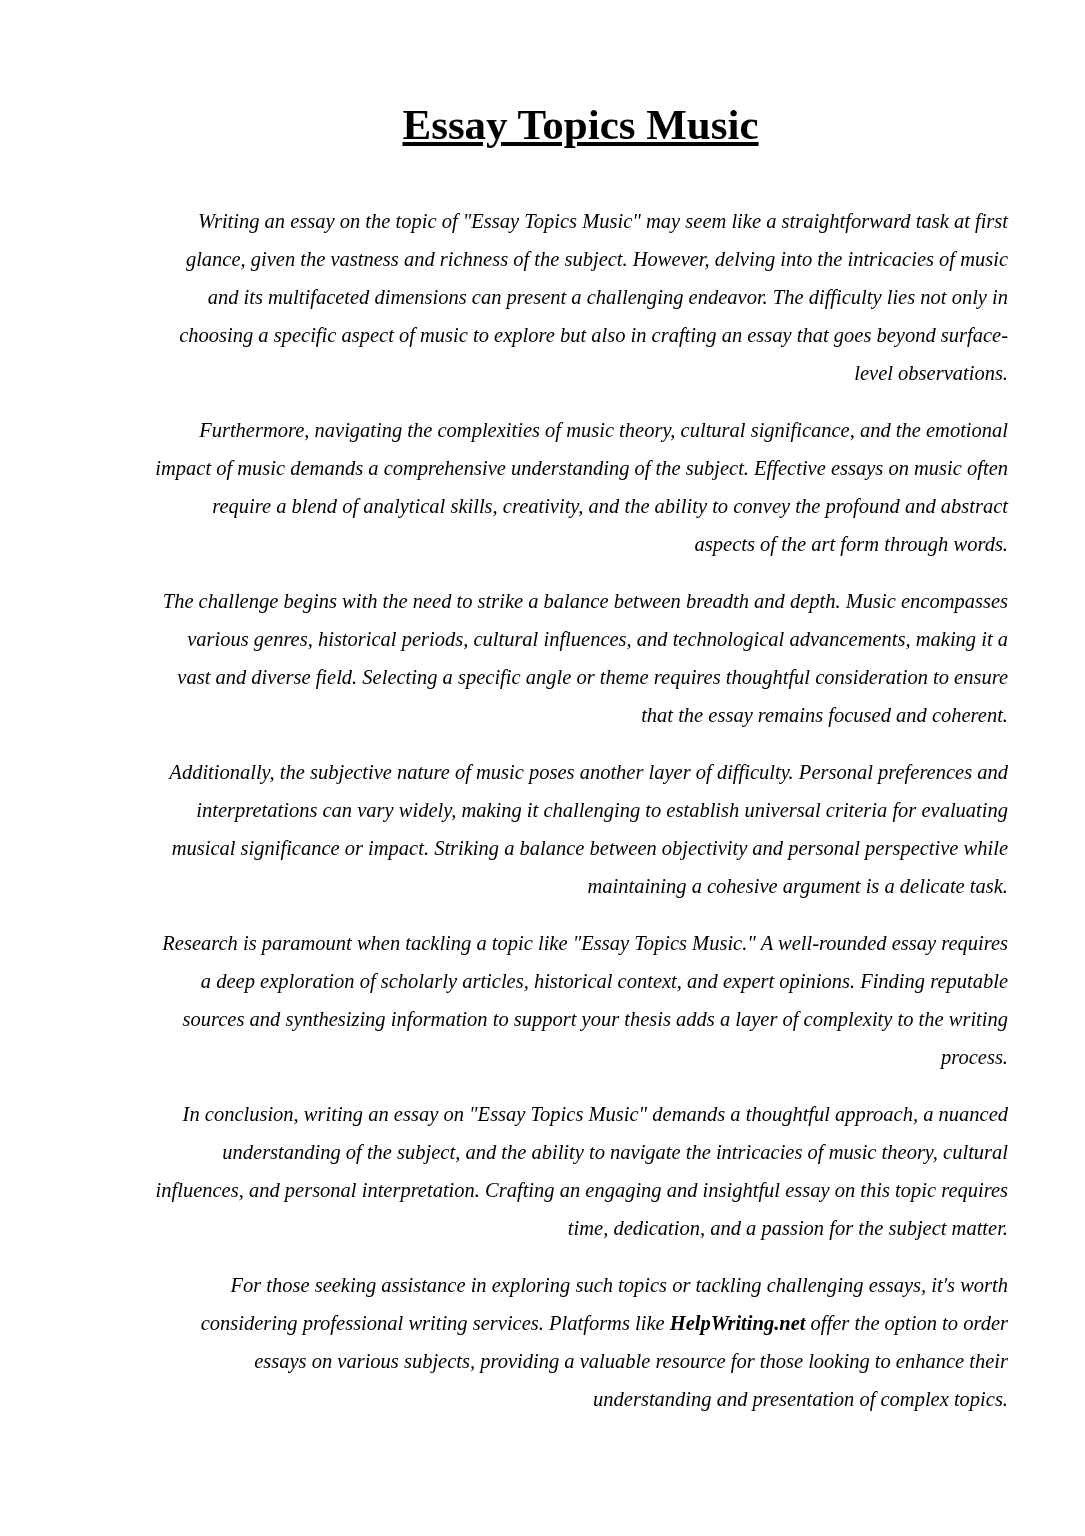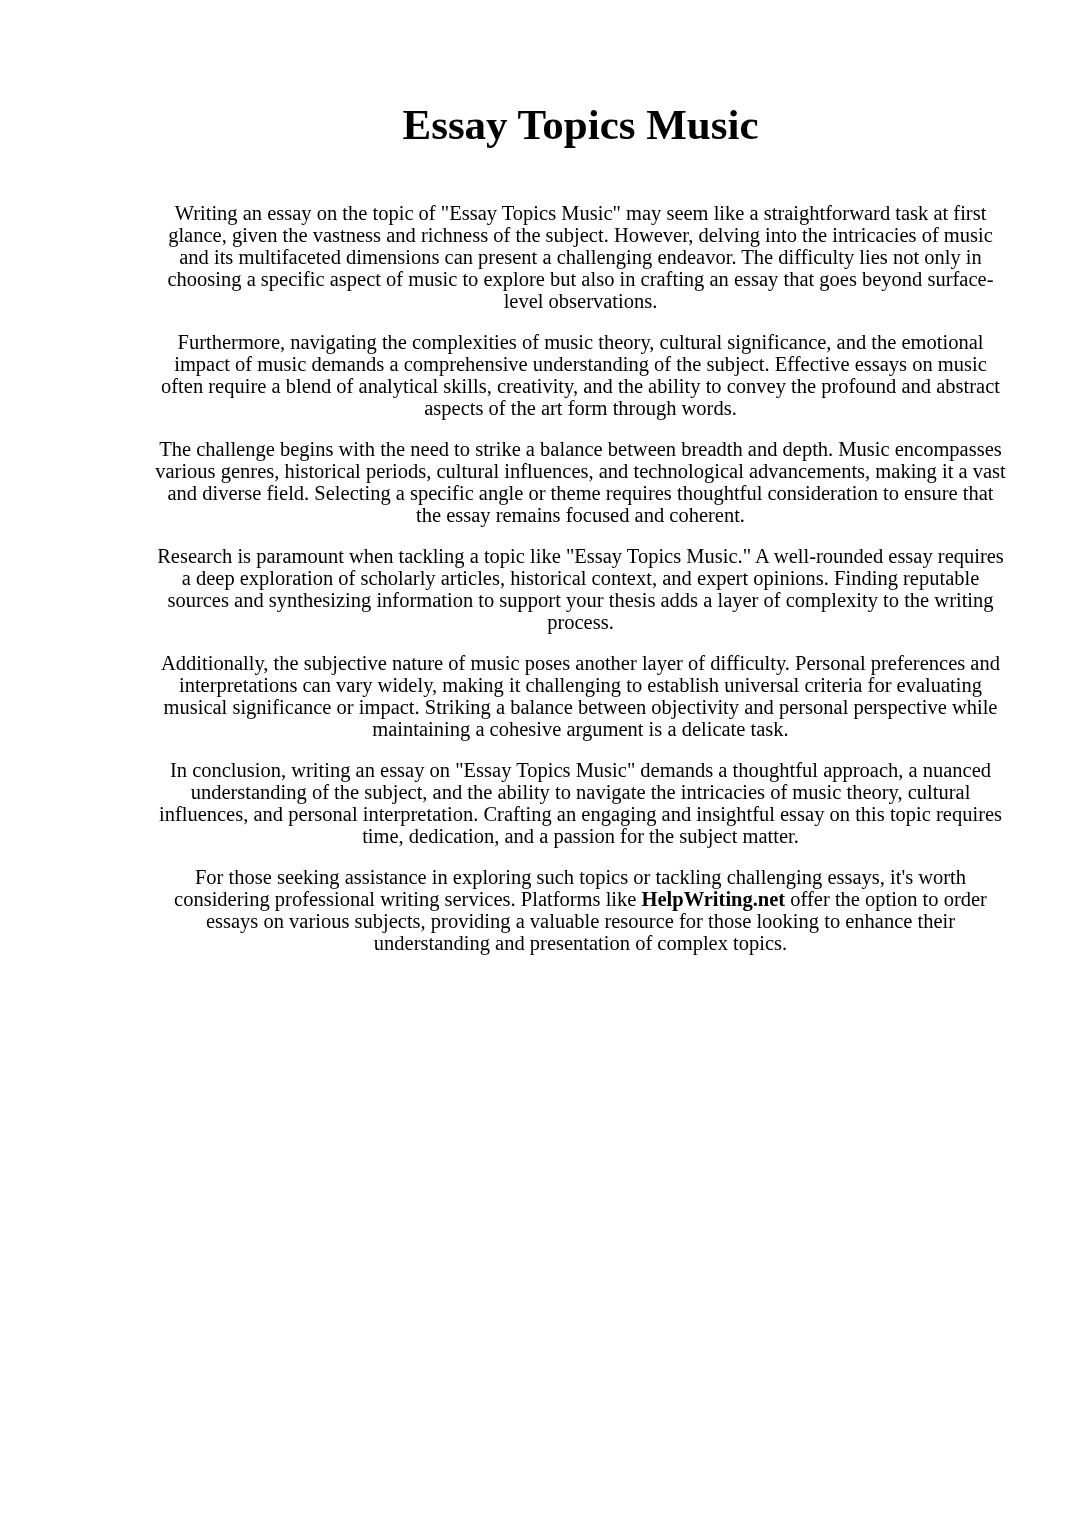--- a/index.html
+++ b/index.html
@@ -15,43 +15,45 @@
     width: 1085px;
     height: 1536px;
     padding: 100px 77px 0 153px;
   }
   .doc-title {
     font-size: 43px;
     font-weight: bold;
     text-align: center;
     line-height: 1.15;
     margin-bottom: 53px;
+    text-decoration: underline;
   }
   .doc-body p {
     font-size: 20.5px;
-    line-height: 22px;
+    line-height: 38px;
     margin-bottom: 19px;
-    text-align: center;
+    text-align: right;
+    font-style: italic;
   }
   .bold { font-weight: bold; }
 </style>
 </head>
 <body>
 
 <div class="page">
   <h1 class="doc-title">Essay Topics Music</h1>
 
   <div class="doc-body">
     <p>Writing an essay on the topic of "Essay Topics Music" may seem like a straightforward task at first glance, given the vastness and richness of the subject. However, delving into the intricacies of music and its multifaceted dimensions can present a challenging endeavor. The difficulty lies not only in choosing a specific aspect of music to explore but also in crafting an essay that goes beyond surface-level observations.</p>
 
     <p>Furthermore, navigating the complexities of music theory, cultural significance, and the emotional impact of music demands a comprehensive understanding of the subject. Effective essays on music often require a blend of analytical skills, creativity, and the ability to convey the profound and abstract aspects of the art form through words.</p>
 
     <p>The challenge begins with the need to strike a balance between breadth and depth. Music encompasses various genres, historical periods, cultural influences, and technological advancements, making it a vast and diverse field. Selecting a specific angle or theme requires thoughtful consideration to ensure that the essay remains focused and coherent.</p>
 
+    <p>Additionally, the subjective nature of music poses another layer of difficulty. Personal preferences and interpretations can vary widely, making it challenging to establish universal criteria for evaluating musical significance or impact. Striking a balance between objectivity and personal perspective while maintaining a cohesive argument is a delicate task.</p>
+
     <p>Research is paramount when tackling a topic like "Essay Topics Music." A well-rounded essay requires a deep exploration of scholarly articles, historical context, and expert opinions. Finding reputable sources and synthesizing information to support your thesis adds a layer of complexity to the writing process.</p>
-
-    <p>Additionally, the subjective nature of music poses another layer of difficulty. Personal preferences and interpretations can vary widely, making it challenging to establish universal criteria for evaluating musical significance or impact. Striking a balance between objectivity and personal perspective while maintaining a cohesive argument is a delicate task.</p>
 
     <p>In conclusion, writing an essay on "Essay Topics Music" demands a thoughtful approach, a nuanced understanding of the subject, and the ability to navigate the intricacies of music theory, cultural influences, and personal interpretation. Crafting an engaging and insightful essay on this topic requires time, dedication, and a passion for the subject matter.</p>
 
     <p><span>For those seeking assistance in exploring such topics or tackling challenging essays, it's worth considering professional writing services. Platforms like </span><span class="bold">HelpWriting.net</span><span> offer the option to order essays on various subjects, providing a valuable resource for those looking to enhance their understanding and presentation of complex topics.</span></p>
   </div>
 </div>
 
 </body></html>

